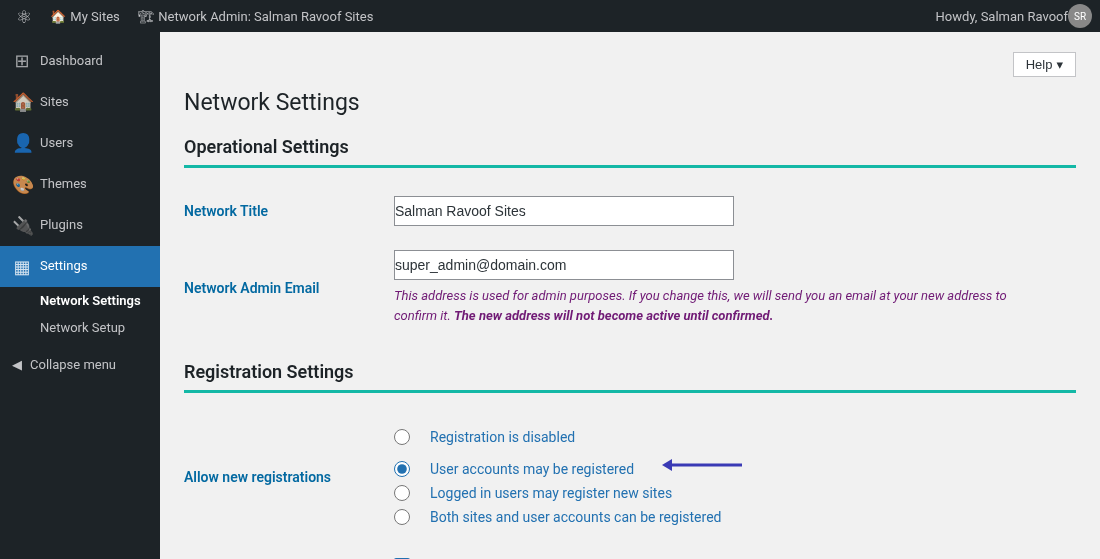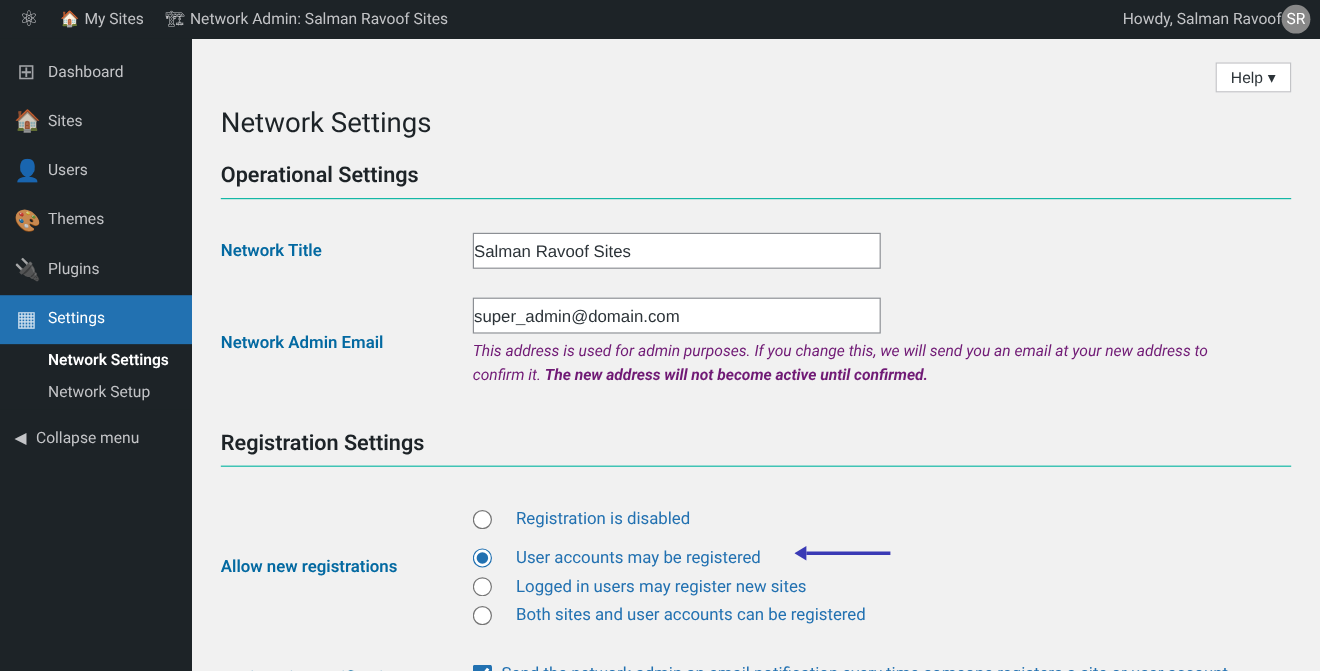--- a/index.html
+++ b/index.html
@@ -14,21 +14,21 @@
       padding: 0 8px;
       position: fixed;
       top: 0; left: 0; right: 0;
       z-index: 100;
       color: #c3c4c7;
     }
     .top-bar-left { display: flex; align-items: center; gap: 2px; }
     .top-bar-wp-icon { color: #c3c4c7; font-size: 18px; padding: 0 8px; cursor: pointer; }
     .top-bar-item { display: flex; align-items: center; gap: 4px; padding: 0 8px; height: 32px; cursor: pointer; font-size: 13px; }
     .top-bar-right { margin-left: auto; display: flex; align-items: center; gap: 0; font-size: 13px; }
-    .avatar { width: 24px; height: 24px; border-radius: 12px; background: #888; display: inline-flex; align-items: center; justify-content: center; font-size: 13px; color: #fff; }
+    .avatar { width: 24px; height: 24px; border-radius: 12px; background: #888; display: inline-flex; align-items: center; justify-content: center; font-size: 10px; color: #fff; }
 
     
     .layout { display: flex; margin-top: 32px; min-height: calc(100vh - 32px); }
 
     
     .sidebar {
       width: 160px;
       background: #1d2327;
       flex-shrink: 0;
       padding-top: 8px;
@@ -100,21 +100,21 @@
       margin-bottom: 20px;
     }
 
     
     .section-heading {
       font-size: 18px;
       font-weight: 600;
       color: #1d2327;
       margin-bottom: 16px;
       margin-top: 8px;
-      border-bottom: 1px solid #14b8a6;
+      border-bottom: 3px solid #14b8a6;
       padding-bottom: 8px;
     }
 
     
     .form-table { width: 100%; border-collapse: collapse; margin-bottom: 24px; }
     .form-table tr { vertical-align: top; }
     .form-table th {
       width: 210px;
       padding: 16px 10px 16px 0;
       text-align: left;

